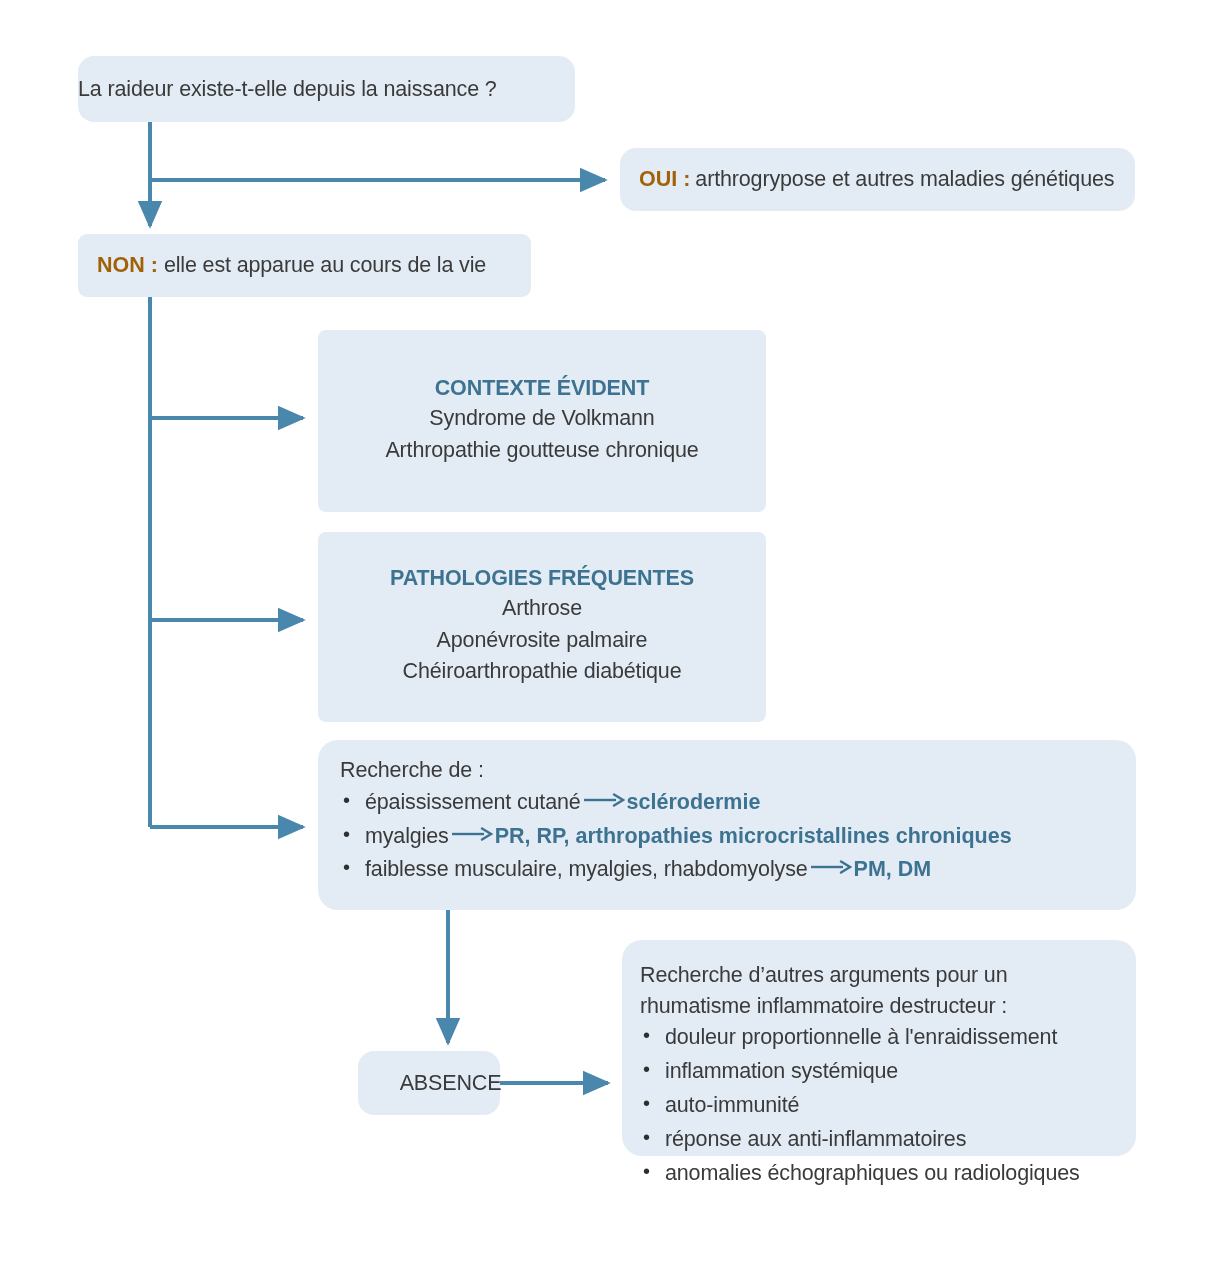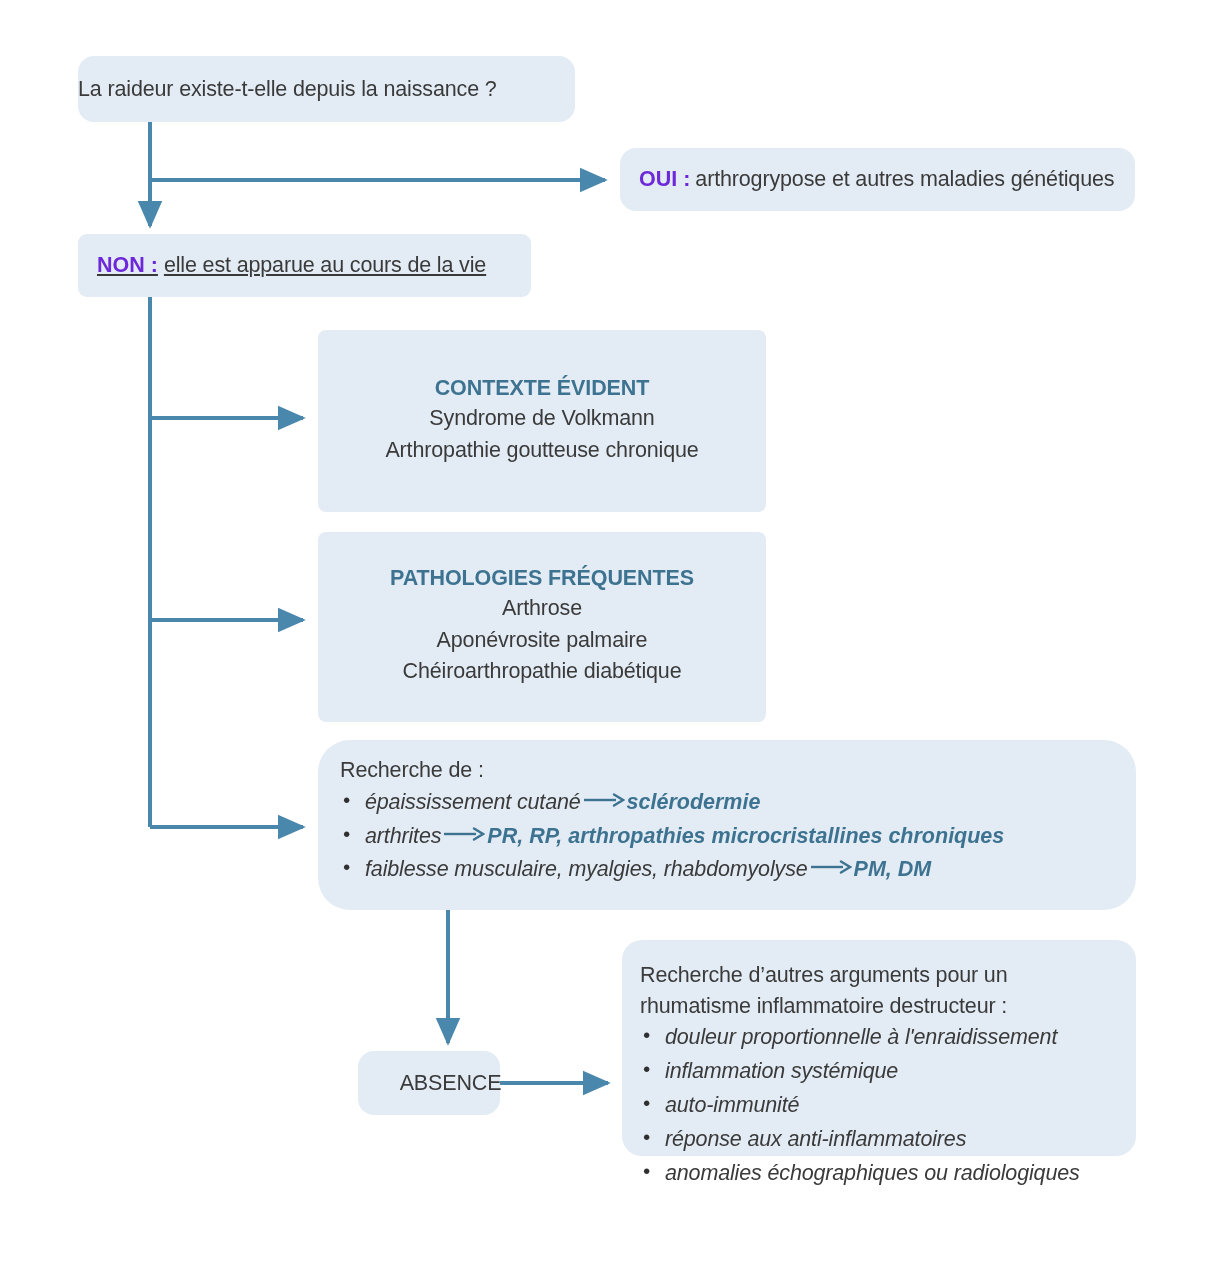--- a/index.html
+++ b/index.html
@@ -59,25 +59,24 @@
     padding-left: 19px;
   }
 
   
   #box-non {
     left: 78px; top: 234px;
     width: 453px; height: 63px;
     border-radius: 9px;
     display: flex; align-items: center;
     padding-left: 19px;
-    text-decoration: underline;
   }
   .lead {
     font-weight: bold;
-    color: #6d28d9;
+    color: #a16207;
     letter-spacing: 0px;
   }
 
   
   .panel {
     left: 318px;
     width: 448px;
     border-radius: 8px;
     display: flex;
     flex-direction: column;
@@ -97,34 +96,33 @@
     font-size: 21.5px;
     line-height: 1.47;
     color: #3a3a3a;
     letter-spacing: -0.15px;
   }
 
   
   #box-recherche {
     left: 318px; top: 740px;
     width: 818px; height: 170px;
-    border-radius: 32px;
+    border-radius: 20px;
     padding: 18px 0 0 22px;
   }
   #box-recherche .intro {
     font-size: 21.5px;
     color: #3a3a3a;
     letter-spacing: -0.15px;
     margin-bottom: 3px;
   }
   ul.bullets {
     margin: 0;
     padding: 0 16px 0 25px;
     list-style: none;
-    font-style: italic;
   }
   ul.bullets li {
     position: relative;
     font-size: 21.5px;
     line-height: 1.56;
     color: #3a3a3a;
     letter-spacing: -0.15px;
     white-space: nowrap;
   }
   ul.bullets li::before {
@@ -244,21 +242,21 @@
     <div class="panel-line">Chéiroarthropathie diabétique</div>
   </div>
 
   <div class="box" id="box-recherche">
     <div class="intro">Recherche de :</div>
     <ul class="bullets">
       <li><span>épaississement cutané</span><span class="inline-arrow"><svg width="42" height="14" viewBox="0 0 42 14">
               <path d="M1 7 L33 7" stroke="#3d7390" stroke-width="2.4" fill="none"></path>
               <path d="M31 1.5 L40 7 L31 12.5" stroke="#3d7390" stroke-width="2.4" fill="none" stroke-linecap="round"></path>
             </svg></span><span class="strong-teal">sclérodermie</span></li>
-      <li><span>arthrites</span><span class="inline-arrow"><svg width="42" height="14" viewBox="0 0 42 14">
+      <li><span>myalgies</span><span class="inline-arrow"><svg width="42" height="14" viewBox="0 0 42 14">
               <path d="M1 7 L33 7" stroke="#3d7390" stroke-width="2.4" fill="none"></path>
               <path d="M31 1.5 L40 7 L31 12.5" stroke="#3d7390" stroke-width="2.4" fill="none" stroke-linecap="round"></path>
             </svg></span><span class="strong-teal">PR, RP, arthropathies microcristallines chroniques</span></li>
       <li><span>faiblesse musculaire, myalgies, rhabdomyolyse</span><span class="inline-arrow"><svg width="42" height="14" viewBox="0 0 42 14">
               <path d="M1 7 L33 7" stroke="#3d7390" stroke-width="2.4" fill="none"></path>
               <path d="M31 1.5 L40 7 L31 12.5" stroke="#3d7390" stroke-width="2.4" fill="none" stroke-linecap="round"></path>
             </svg></span><span class="strong-teal">PM, DM</span></li>
     </ul>
   </div>
 

